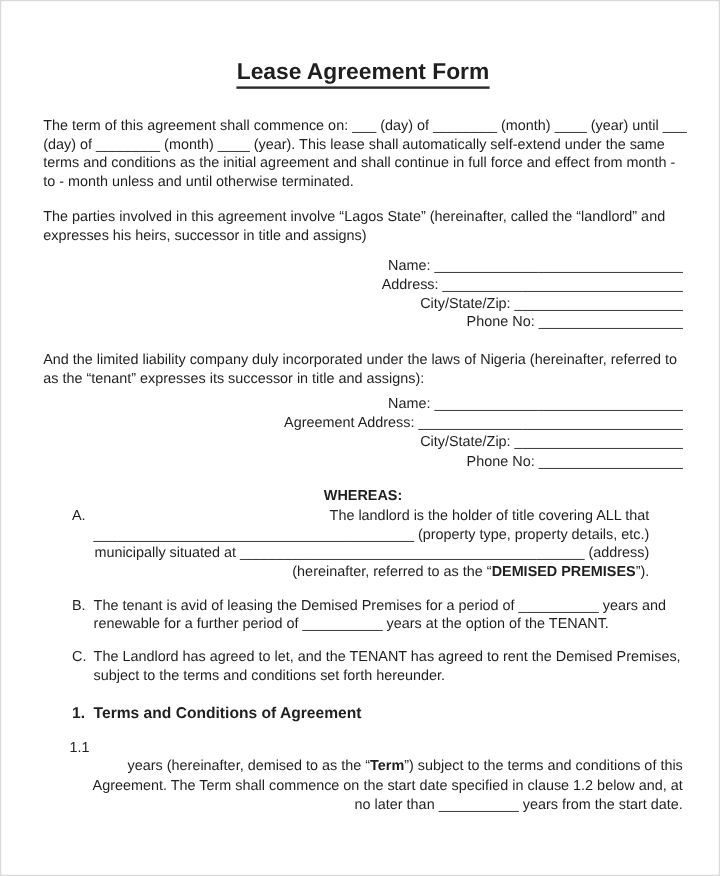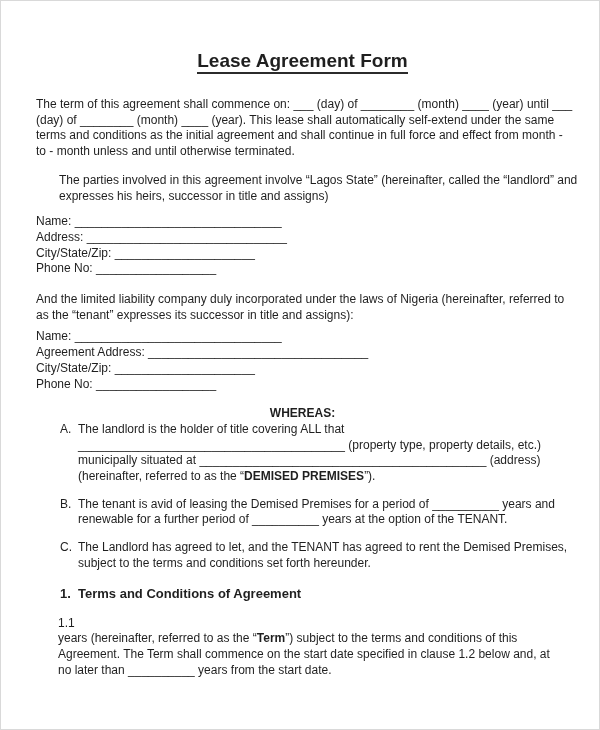--- a/index.html
+++ b/index.html
@@ -18,35 +18,35 @@
   }
   .title {
     text-align:center;
     margin:0 0 24px 0;
     font-size:19px;
     line-height:24px;
     font-weight:bold;
   }
   .title-text { border-bottom:2px solid #2b2b2b; padding-bottom:1px; }
   .pre  { white-space:pre; }
-  .line { white-space:pre; }
+  .line { white-space:pre;text-align:right; }
   .b    { font-weight:bold; }
   .whereas-label { font-weight:bold; }
   .list-item { display:flex; margin-left:24px; }
   .list-item > .marker { width:18px; flex:none; }
   .clause { display:flex; margin-left:22px;flex-direction:column; }
   .clause > .marker { width:20px; flex:none; }
   .sec-heading {
     display:flex; margin-left:24px;
     font-weight:bold; font-size:13px; line-height:16px;
   }
   .sec-heading > .marker { width:18px; flex:none; }
   .mb0  { margin-bottom:0;text-align:center; }
   .mb6  { margin-bottom:6px; }
-  .mb10 { margin-bottom:10px;margin-left:23px; }
+  .mb10 { margin-bottom:10px; }
   .mb12 { margin-bottom:12px; }
   .mb13 { margin-bottom:13px; }
   .mb14 { margin-bottom:14px; }
   .mb15 { margin-bottom:15px; }
 </style>
 </head>
 <body>
 
 <div class="page">
 
@@ -102,19 +102,19 @@
   </div>
 
   <div class="sec-heading mb14">
     <div class="marker">1.</div>
     <div>Terms and Conditions of Agreement</div>
   </div>
 
   <div class="clause">
     <div class="marker">1.1</div>
     <div class="content">
-      <div class="line"><span>years (hereinafter, referred to as the “</span><span class="b">Term</span><span>”) subject to the terms and conditions of this</span></div>
+      <div class="line"><span>years (hereinafter, demised to as the “</span><span class="b">Term</span><span>”) subject to the terms and conditions of this</span></div>
       <div class="line">Agreement. The Term shall commence on the start date specified in clause 1.2 below and, at</div>
       <div class="line">no later than __________ years from the start date.</div>
     </div>
   </div>
 
 </div>
 
 </body></html>

